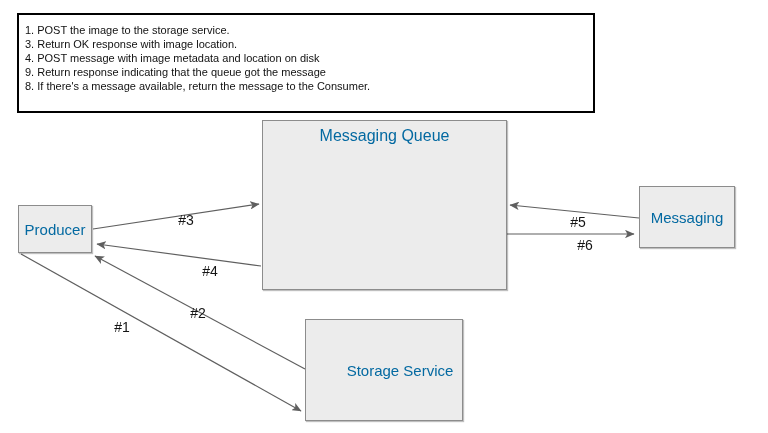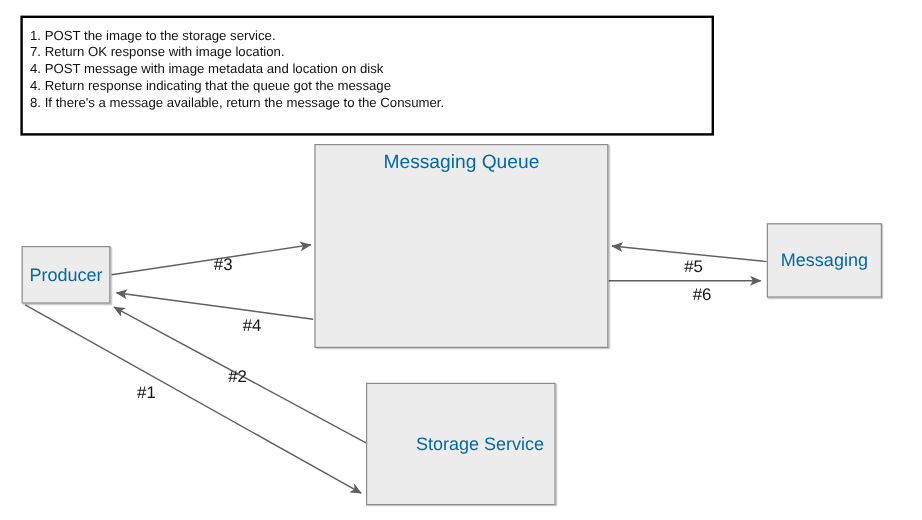--- a/index.html
+++ b/index.html
@@ -88,23 +88,23 @@
   .el-5 { left: 578px; top: 222px; }
   .el-6 { left: 585px; top: 245px; }
 </style>
 </head>
 <body>
 
 <div class="stage">
 
   <div class="legend">
     <div class="step">1. POST the image to the storage service.</div>
-    <div class="step">7. Return OK response with image location.</div>
+    <div class="step">3. Return OK response with image location.</div>
     <div class="step">4. POST message with image metadata and location on disk</div>
-    <div class="step">4. Return response indicating that the queue got the message</div>
+    <div class="step">9. Return response indicating that the queue got the message</div>
     <div class="step">8. If there's a message available, return the message to the Consumer.</div>
   </div>
 
   <svg class="edges" viewBox="0 0 768 433">
     <defs>
       <marker id="arrowhead" markerWidth="9" markerHeight="7" refX="7.5" refY="3.5" orient="auto">
         <path d="M0,0 L8,3.5 L0,7 L2,3.5 z" fill="#5f5f5f"></path>
       </marker>
     </defs>
     <line x1="21" y1="254" x2="301" y2="411" marker-end="url(#arrowhead)"></line>

